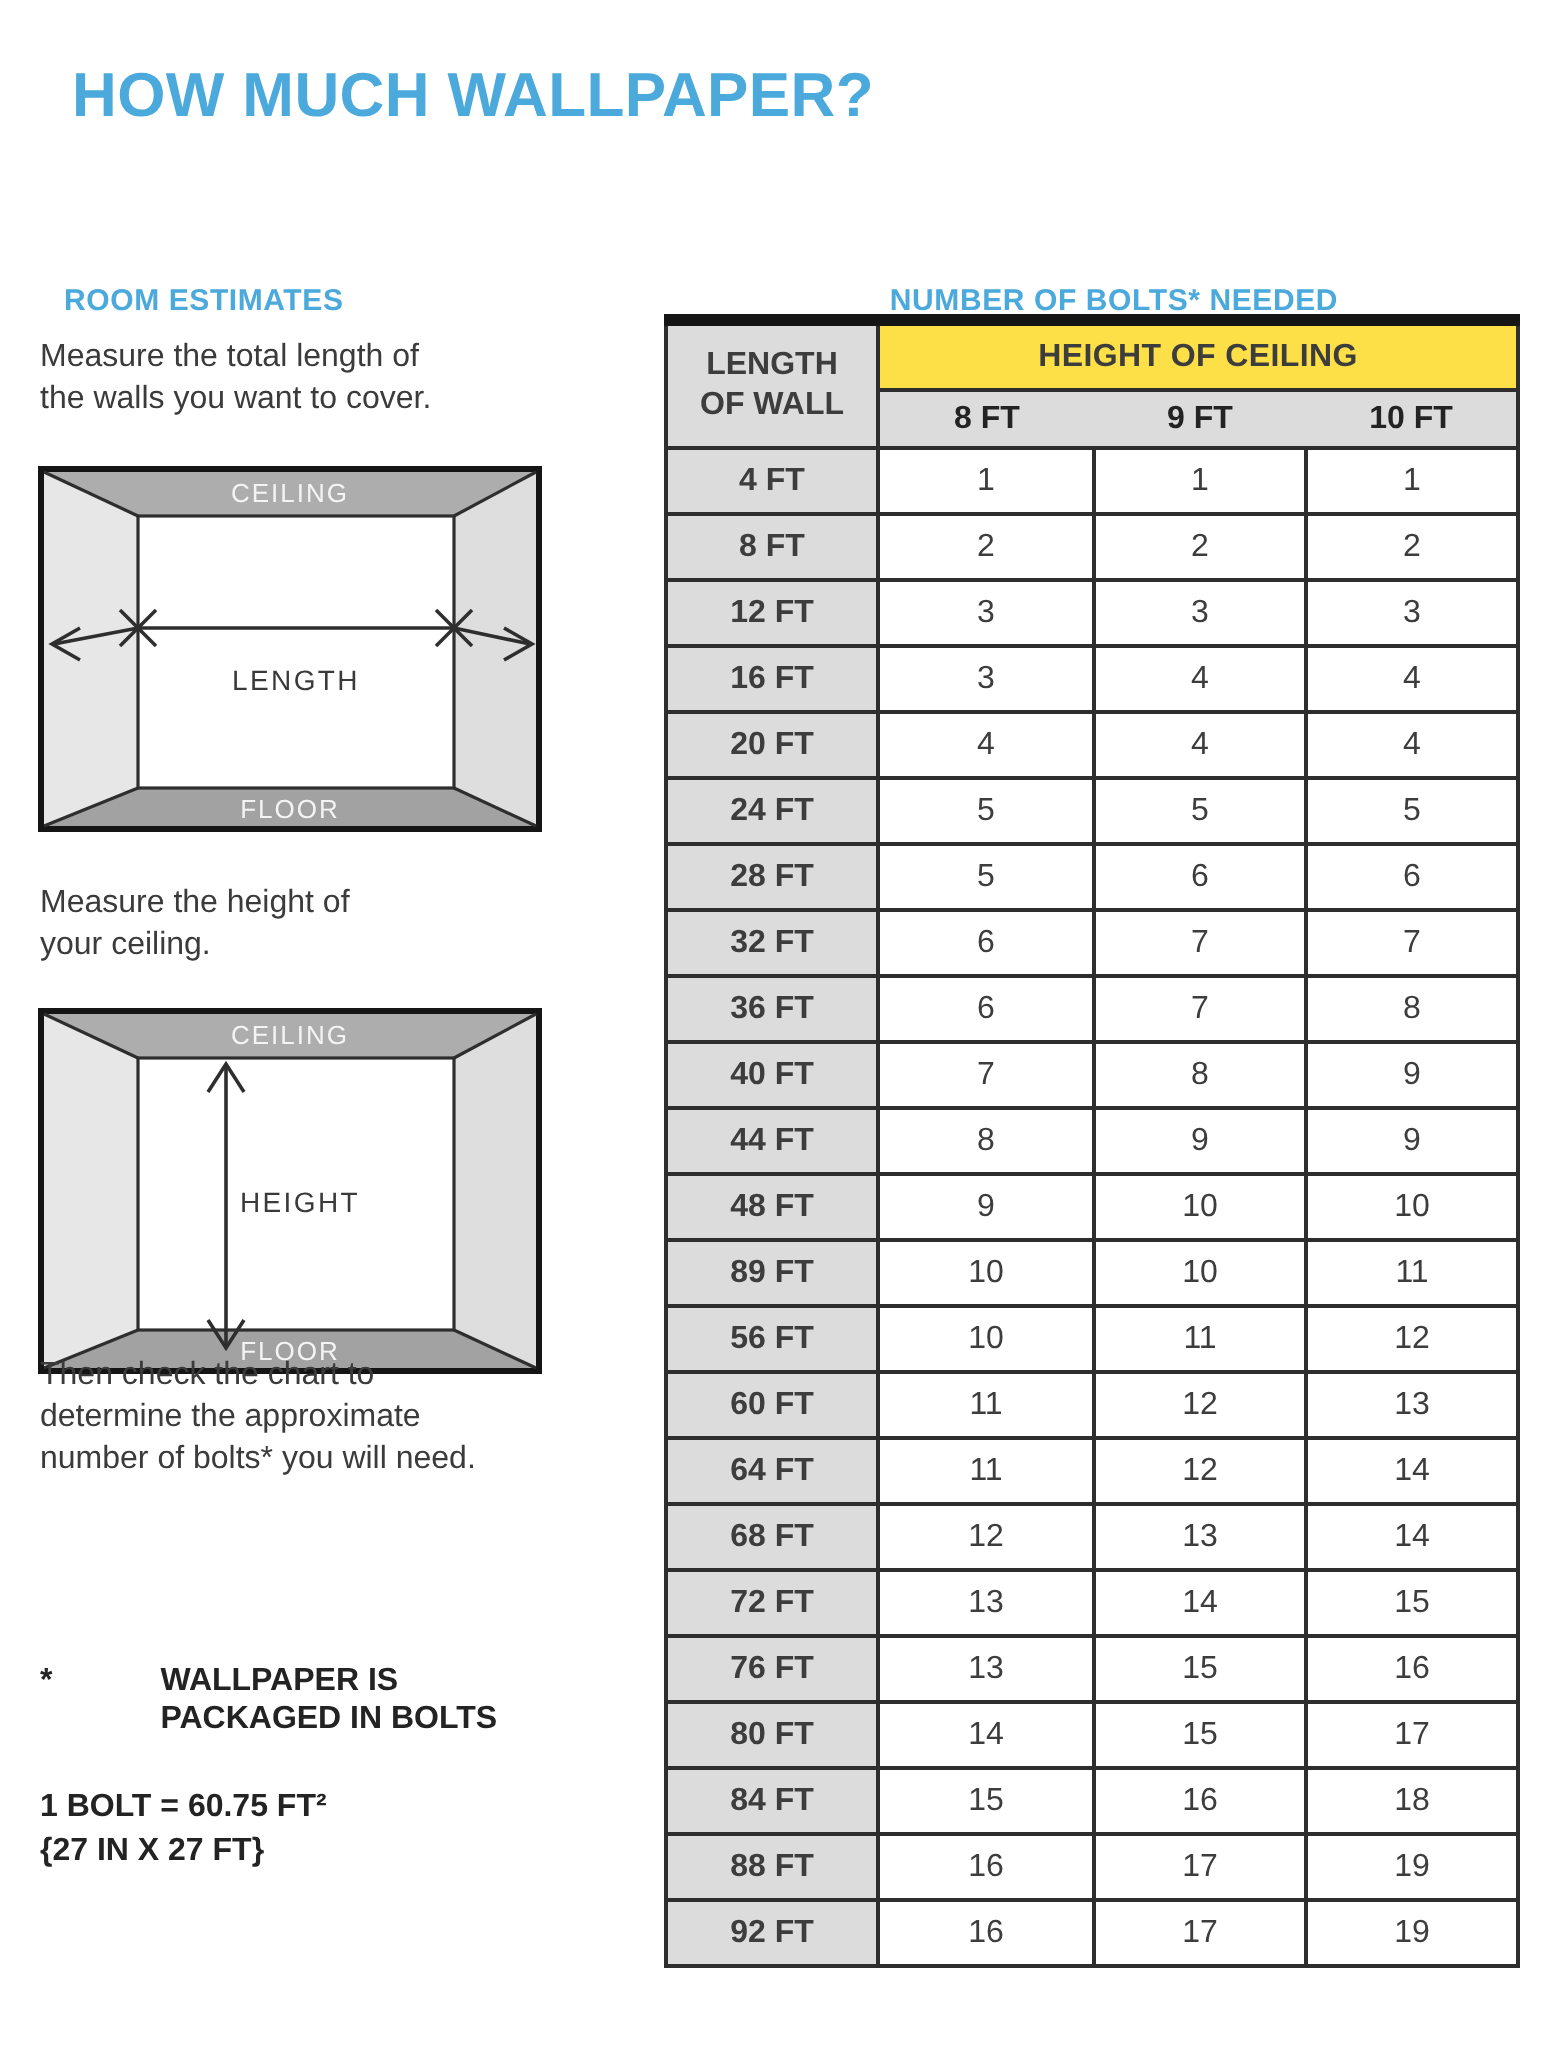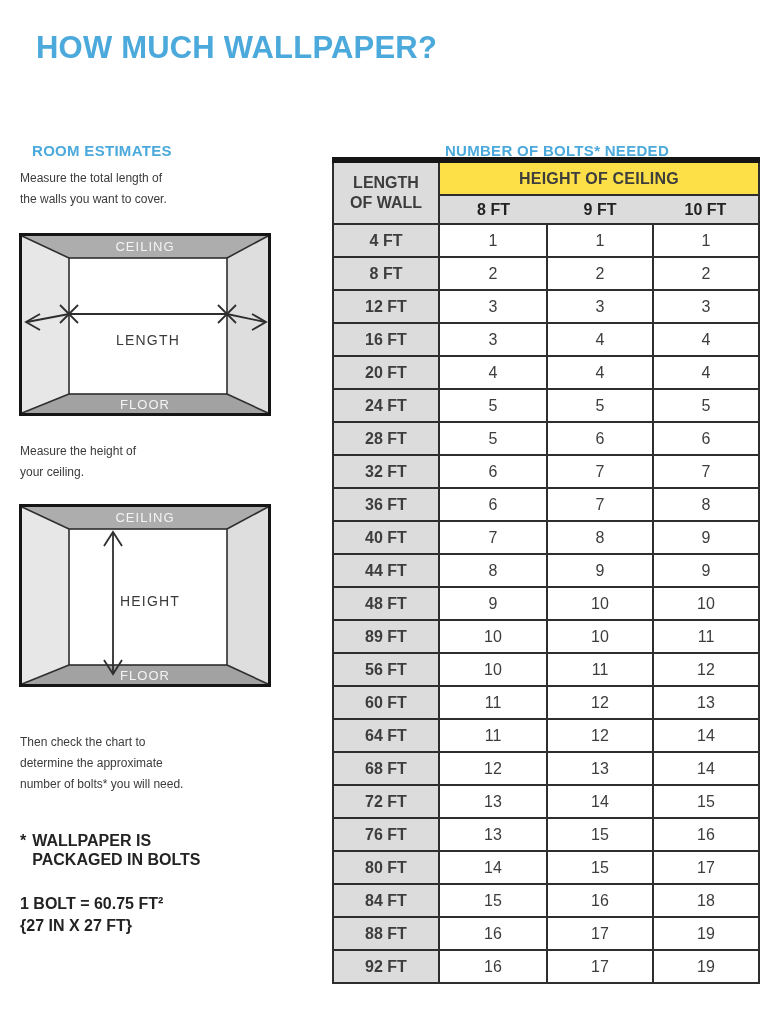--- a/index.html
+++ b/index.html
@@ -11,34 +11,34 @@
     position:absolute;left:20px;top:14px;margin:16px;
     font-size:31px;font-weight:700;letter-spacing:0.2px;color:#4BA9DB;
   }
   .section-title{
     position:absolute;margin:12px;font-size:15px;font-weight:700;
     letter-spacing:0.3px;color:#4BA9DB;
   }
   .st-left{left:20px;top:130px;}
   .st-table{left:332px;top:130px;width:426px;text-align:center;}
   .instruction{
-    position:absolute;left:20px;margin:0;font-size:12px;line-height:21px;
+    position:absolute;left:20px;margin:0;font-size:16px;line-height:21px;
     color:#3b3b3b;white-space:pre-line;
   }
   .inst-1{top:168px;}
   .inst-2{top:441px;}
-  .inst-3{top:732px;}
+  .inst-3{top:677px;}
   .diagram{position:absolute;left:19px;}
   .diag-1{top:233px;}
   .diag-2{top:504px;}
   .footnote{
     position:absolute;left:20px;top:831px;display:flex;gap:6px;
     font-size:16px;font-weight:700;line-height:19px;color:#232323;
   }
-  .footnote .fn-text{white-space:pre-line;}
+  .footnote .fn-text{white-space:pre-line;margin-left:48px;}
   .bolt-spec{
     position:absolute;left:20px;top:893px;margin:0;
     font-size:16px;font-weight:700;line-height:22px;color:#232323;white-space:pre-line;
   }
   .table-wrap{position:absolute;left:332px;top:157px;}
   table.bolt-table{
     border-collapse:collapse;table-layout:fixed;width:426px;
     border-top:6px solid #151515;border-left:2px solid #2e2e2e;
     border-right:2px solid #2e2e2e;border-bottom:2px solid #2e2e2e;
   }

